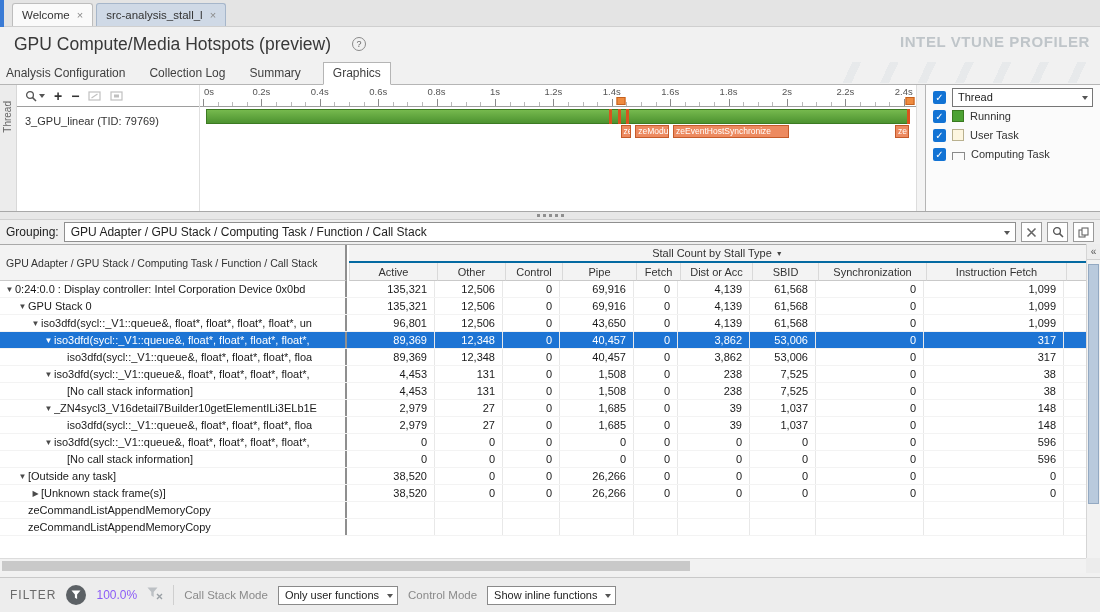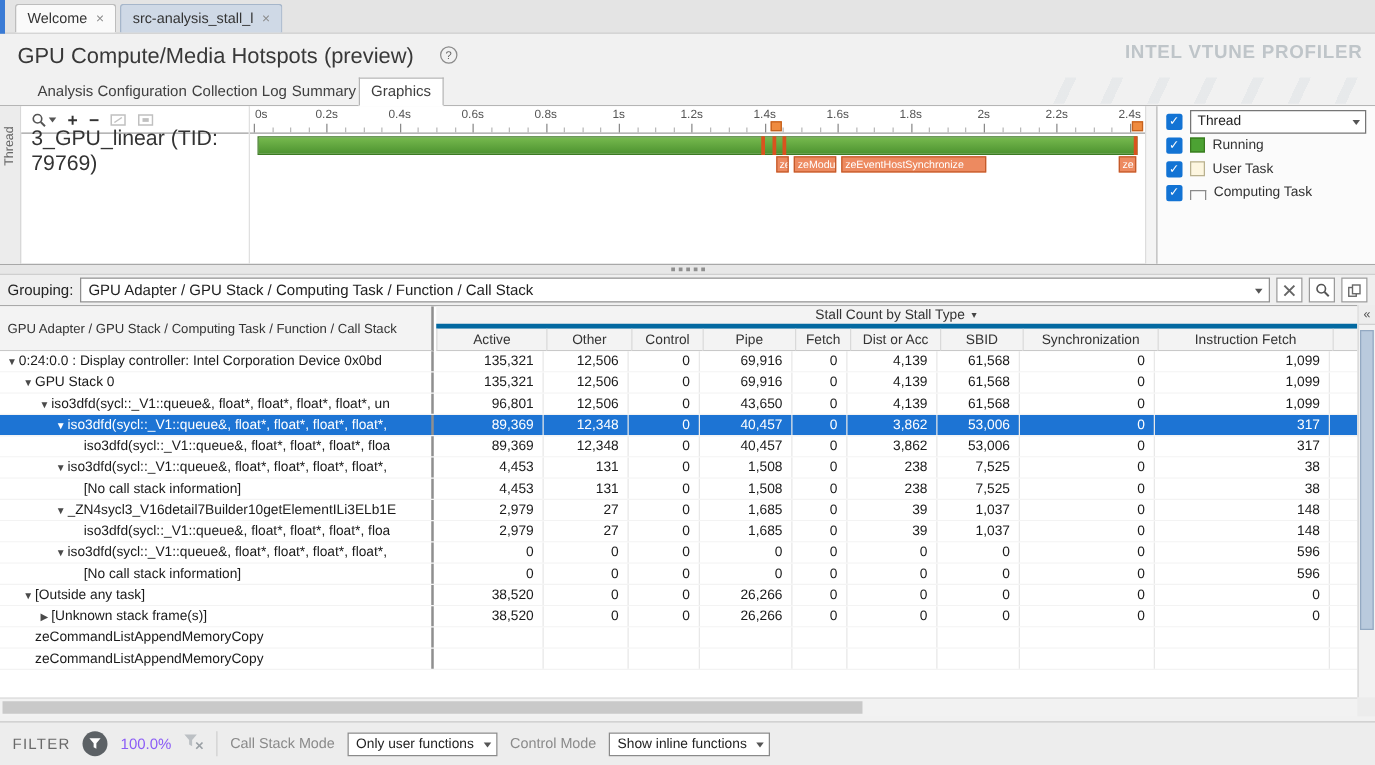--- a/index.html
+++ b/index.html
@@ -14,33 +14,33 @@
   .tab .close{color:#8a8a8a;font-size:11px}
 
   
   .header{position:absolute;left:0;top:27px;width:1100px;height:35px;background:#f1f1f1}
   .watermark{position:absolute;right:0;top:27px;width:260px;height:56px;background:repeating-linear-gradient(115deg,transparent 0 26px,#dfe3e6 26px 34px);opacity:.55;pointer-events:none}
   .title{position:absolute;left:14px;top:7px;font-size:17.5px;color:#383838;z-index:2}
   .help{position:absolute;left:352px;top:10px;width:14px;height:14px;border:1px solid #8a8a8a;border-radius:50%;font-size:9px;color:#666;text-align:center;line-height:13px;z-index:2}
   .logo{position:absolute;right:10px;top:6px;font-size:15px;font-weight:bold;color:#bfc5c9;letter-spacing:.6px;z-index:2}
 
   
-  .subtabs{position:absolute;left:0;top:62px;width:1100px;height:22px;display:flex;align-items:flex-end;padding-left:28px;font-size:12px;color:#3f3f3f;z-index:2}
+  .subtabs{position:absolute;left:0;top:62px;width:1100px;height:22px;display:flex;align-items:flex-end;padding-left:4px;gap:20px;font-size:12px;color:#3f3f3f;z-index:2}
   .subtab{padding:3px 2px 4px 2px;cursor:default}
   .subtab.active{background:#fff;border:1px solid #b5b5b5;border-bottom:1px solid #fff;padding:3px 9px 4px 9px;position:relative;top:1px}
 
   
   .timeline{position:absolute;left:0;top:84px;width:1100px;height:128px;background:#fff;border-top:1px solid #b5b5b5;border-bottom:1px solid #a8a8a8}
   .tl-gutter{position:absolute;left:0;top:0;width:17px;height:100%;background:#ececec;border-right:1px solid #d8d8d8}
   .tl-gutter .rot{position:absolute;left:2px;top:16px;writing-mode:vertical-rl;transform:rotate(180deg);font-size:10px;color:#666}
   .tl-toolbar{position:absolute;left:17px;top:0;width:182px;height:22px;display:flex;align-items:center;gap:9px;padding-left:8px;border-bottom:1px solid #9e9e9e;background:#fff}
   .tbtn{display:flex;align-items:center;gap:1px;font-size:14px;font-weight:bold;color:#333;cursor:default}
   .tbtn.gray{color:#c0c0c0}
   .caret{width:0;height:0;border-left:3px solid transparent;border-right:3px solid transparent;border-top:4px solid #555;margin-left:1px}
-  .tl-rowlabel{position:absolute;left:17px;top:27px;width:182px;height:18px;font-size:17px;color:#333;display:flex;align-items:center;padding-left:8px}
+  .tl-rowlabel{position:absolute;left:17px;top:27px;width:182px;height:18px;font-size:11px;color:#333;display:flex;align-items:center;padding-left:8px}
   .tl-chart{position:absolute;left:199px;top:0;width:717px;height:100%;border-left:1px solid #e0e0e0}
   .tl-ruler{position:absolute;left:0;top:0;width:100%;height:22px;border-bottom:1px solid #9e9e9e;background:#fff}
   .tick{bottom:0;width:1px;background:#8a8a8a}
   .tick.major{height:7px}
   .tick.minor{height:4px;background:#b9b9b9}
   .rlabel{position:absolute;top:1px;transform:translateX(-50%);font-size:9.5px;color:#555;white-space:nowrap}
   .rmarker{bottom:1px;width:9px;height:8px;background:#ef8b3f;border:1px solid #c5601d;transform:translateX(-50%)}
   .runbar{position:absolute;top:24px;height:15px;background:linear-gradient(#76b94e,#4d9330);border:1px solid #3c7a22}
   .runmark{top:24px;height:15px;width:3px;background:#d9531e}
   .taskseg{position:absolute;top:40px;height:13px;background:#ed8a60;border:1px solid #c45a2a;color:#fff;font-size:8.5px;line-height:11px;overflow:hidden;white-space:nowrap;padding:0 2px;cursor:default}
@@ -62,21 +62,21 @@
   
   .grouping{position:absolute;left:0;top:220px;width:1100px;height:24px;background:#efefef;display:flex;align-items:center;padding:0 6px;gap:5px;font-size:12px}
   .grp-label{color:#222;flex:none}
   .group-select{flex:1;height:20px;background:#fff;border:1px solid #8f8f8f;display:flex;align-items:center;padding:0 6px;position:relative;overflow:hidden;white-space:nowrap;color:#222}
   .group-select .caret{position:absolute;right:5px;top:8px}
   .gbtn{width:21px;height:20px;border:1px solid #9a9a9a;background:#fff;display:flex;align-items:center;justify-content:center;flex:none}
 
   
   .table{position:absolute;left:0;top:244px;width:1086px;height:314px;background:#fff;border-top:1px solid #a9a9a9;overflow:hidden;font-size:11px}
   .tree-header{position:absolute;left:0;top:0;width:347px;height:36px;background:#f3f3f3;border-bottom:1px solid #c9c9c9;border-right:2px solid #8f8f8f;display:flex;align-items:center;padding-left:6px;color:#333;font-size:10.5px}
-  .thead-span{position:absolute;left:349px;top:0;right:0;height:18px;background:#f3f3f3;border-bottom:4px solid #0369a1;display:flex;align-items:center;justify-content:center;color:#333}
+  .thead-span{position:absolute;left:349px;top:0;right:0;height:18px;background:#f3f3f3;border-bottom:2px solid #0369a1;display:flex;align-items:center;justify-content:center;color:#333}
   .sorticon{font-size:7px;color:#444;margin-left:4px}
   .thead-cols{position:absolute;left:349px;top:18px;right:0;height:18px;display:flex}
   .hcell{height:18px;background:#f3f3f3;border-left:1px solid #d9d9d9;border-bottom:1px solid #c9c9c9;display:flex;align-items:center;justify-content:center;color:#333;overflow:hidden;flex:none}
   .hcell.fillh{flex:1;border-left:1px solid #d9d9d9}
   .tbody{position:absolute;left:0;top:36px;right:0}
   .trow{display:flex;height:17px;line-height:17px;border-bottom:1px solid #f3f3f3;background:#fff;color:#1a1a1a}
   .tcell{width:347px;flex:none;display:flex;align-items:center;border-right:2px solid #8f8f8f;overflow:hidden;white-space:nowrap}
   .exp{width:11px;flex:none;font-size:8px;color:#4a4a4a;text-align:center}
   .tlabel{overflow:hidden;white-space:nowrap}
   .vcell{flex:none;text-align:right;padding-right:7px;border-right:1px solid #e8e8e8;overflow:hidden}

